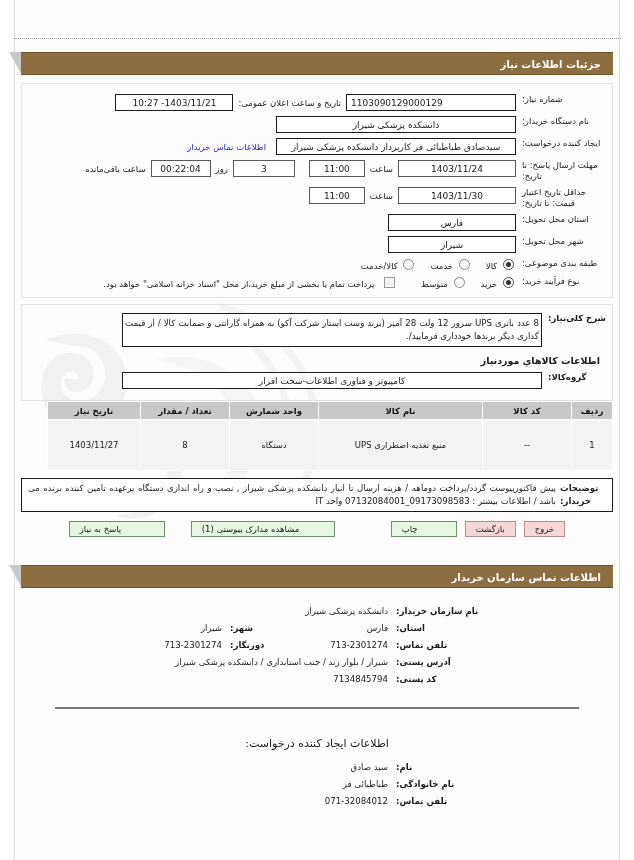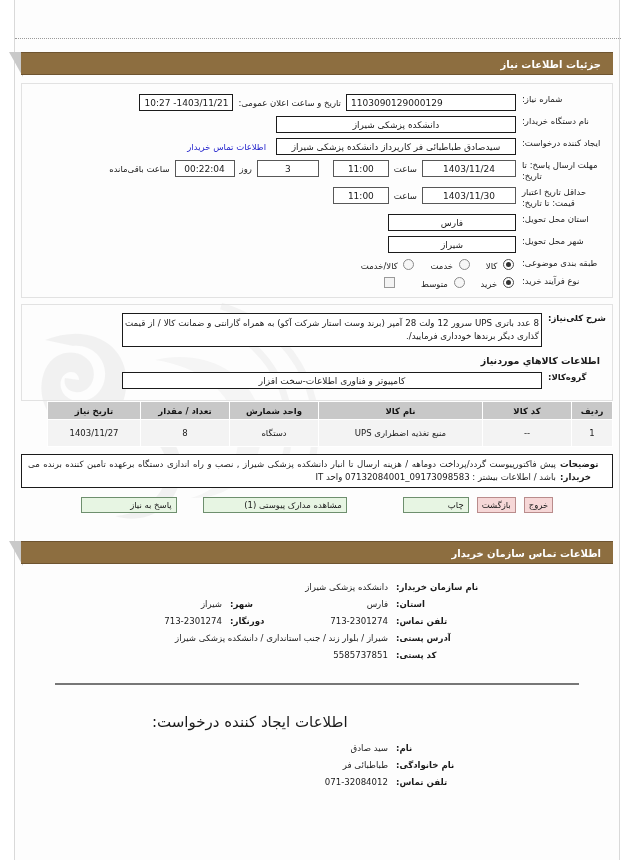--- a/index.html
+++ b/index.html
@@ -97,21 +97,21 @@
     padding:0 4px;
     font-size:9px;
     text-align:center;
     white-space:nowrap;
     overflow:hidden;
   }
   .box.left{text-align:left;}
   .box.gray{border-color:#585858;}
   .w-need{width:170px;}
   .w-wide2{width:240px;}
-  .w-date{width:94px;}
+  .w-date{width:118px;}
   .w-time{width:56px;}
   .w-days{width:62px;}
   .w-timer{width:60px;}
   .inline-lbl{font-size:8.5px;margin:0 5px;white-space:nowrap;}
   .link{color:#2222cc;font-size:8.5px;text-decoration:none;margin-right:10px;white-space:nowrap;}
 
   
   .radio{
     display:inline-block;width:9px;height:9px;border-radius:50%;
     border:1px solid #8a8a8a;background:#f7f7f7;
@@ -160,21 +160,21 @@
     height:17px;
     font-weight:bold;
     color:#141414;
     padding:0 3px;
   }
   table.goods td{
     background:#f3f3f3;
     border:1px solid #ffffff;
     height:18px;
     text-align:center;
-    padding:4px 3px;
+    padding:16px 3px;
   }
 
   .notebox{
     border:1px solid #1b1b1b;
     background:#ffffff;
     margin:7px 6px 0 6px;
     padding:3px 6px;
     display:flex;
     font-size:8.6px;
     line-height:13px;
@@ -189,44 +189,44 @@
     display:flex;justify-content:center;align-items:center;
     gap:8px;margin:9px 0 0 0;
   }
   .btn{
     border:1px solid #6e8f6e;
     background:#e7f5e3;
     color:#1a1a1a;
     font-size:8.5px;
     height:16px;
     line-height:14px;
-    padding:0 4px;
-    box-sizing:border-box;
-    text-align:right;
+    padding:0 10px;
+    box-sizing:border-box;
+    text-align:left;
     cursor:pointer;
     white-space:nowrap;
   }
   .btn.wide{min-width:144px;}
   .btn.ans{min-width:96px;}
   .btn.red{
     background:#f6d7d7;border-color:#b98c8c;
   }
 
   
   .infoblock{margin:14px 0 0 0;padding:0 8px;}
   .irow{display:flex;margin-bottom:7px;font-size:8.6px;align-items:flex-start;}
   .ilabel{width:86px;min-width:86px;text-align:left;padding-left:8px;font-weight:bold;}
   .ival{min-width:150px;}
   .ilabel2{width:54px;min-width:54px;text-align:left;padding-left:8px;font-weight:bold;}
   .hrule{
     border-top:2px solid #777;
     margin:16px 40px 0 40px;
   }
   .block-title{
-    font-size:15px;margin:14px 0 12px 0;text-align:left;
+    font-size:11px;margin:14px 0 12px 0;text-align:center;
   }
   .center-wrap{display:flex;justify-content:center;}
   .center-wrap .inner{width:330px;}
 </style>
 </head>
 <body>
 
 <div class="page">
 
   <svg class="watermark" viewBox="0 0 330 260" xmlns="http://www.w3.org/2000/svg">
@@ -337,20 +337,21 @@
           <span class="opt">
             <span class="radio on"></span>
             <span>خرید</span>
           </span>
           <span class="opt">
             <span class="radio"></span>
             <span>متوسط</span>
           </span>
           <span class="opt" style="margin-right:10px;">
             <span class="chk"></span>
+            <span class="note-inline">پرداخت تمام یا بخشی از مبلغ خرید،از محل "اسناد خزانه اسلامی" خواهد بود.</span>
           </span>
         </div>
       </div>
 
     </div>
 
     <div class="panel" style="margin-top:6px;padding-top:8px;">
 
       <div class="frow">
         <div class="flabel" style="font-weight:bold;width:66px;min-width:66px;">شرح کلی‌نیاز:</div>
@@ -429,21 +430,21 @@
           <div class="ival" style="min-width:104px;">713-2301274</div>
           <div class="ilabel2">دورنگار:</div>
           <div>713-2301274</div>
         </div>
         <div class="irow">
           <div class="ilabel">آدرس پستی:</div>
           <div class="ival" style="min-width:230px;">شیراز / بلوار زند / جنب استانداری / دانشکده پزشکی شیراز</div>
         </div>
         <div class="irow">
           <div class="ilabel">کد پستی:</div>
-          <div class="ival">5585737851</div>
+          <div class="ival">7134845794</div>
         </div>
       </div>
         </div>
     </div>
 
     <div class="hrule"></div>
 
     <div class="infoblock">
       <div class="center-wrap">
           <div class="inner">

